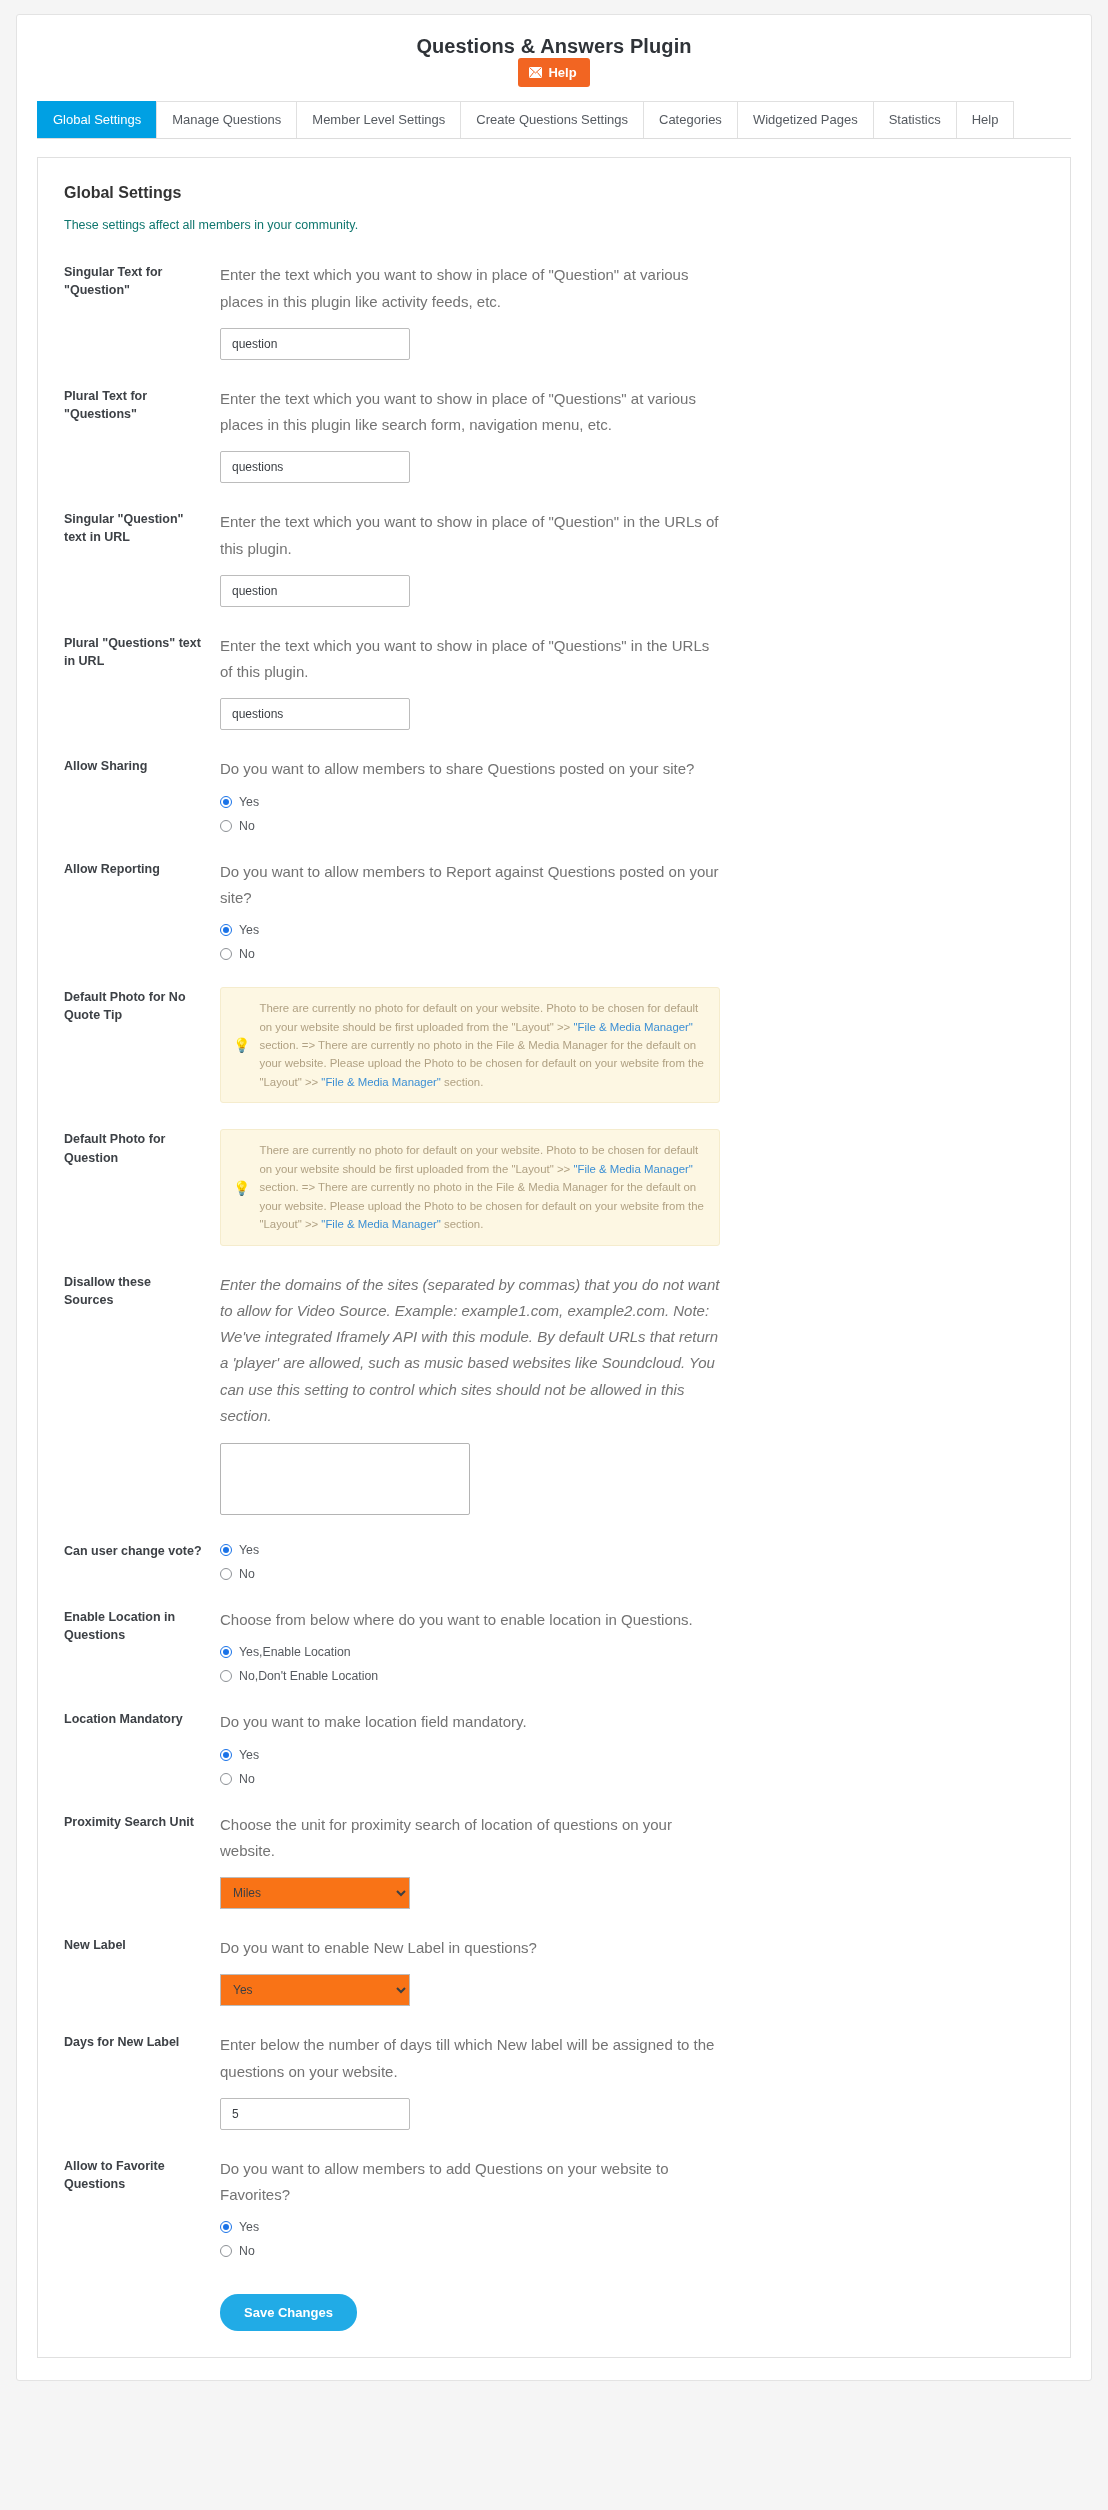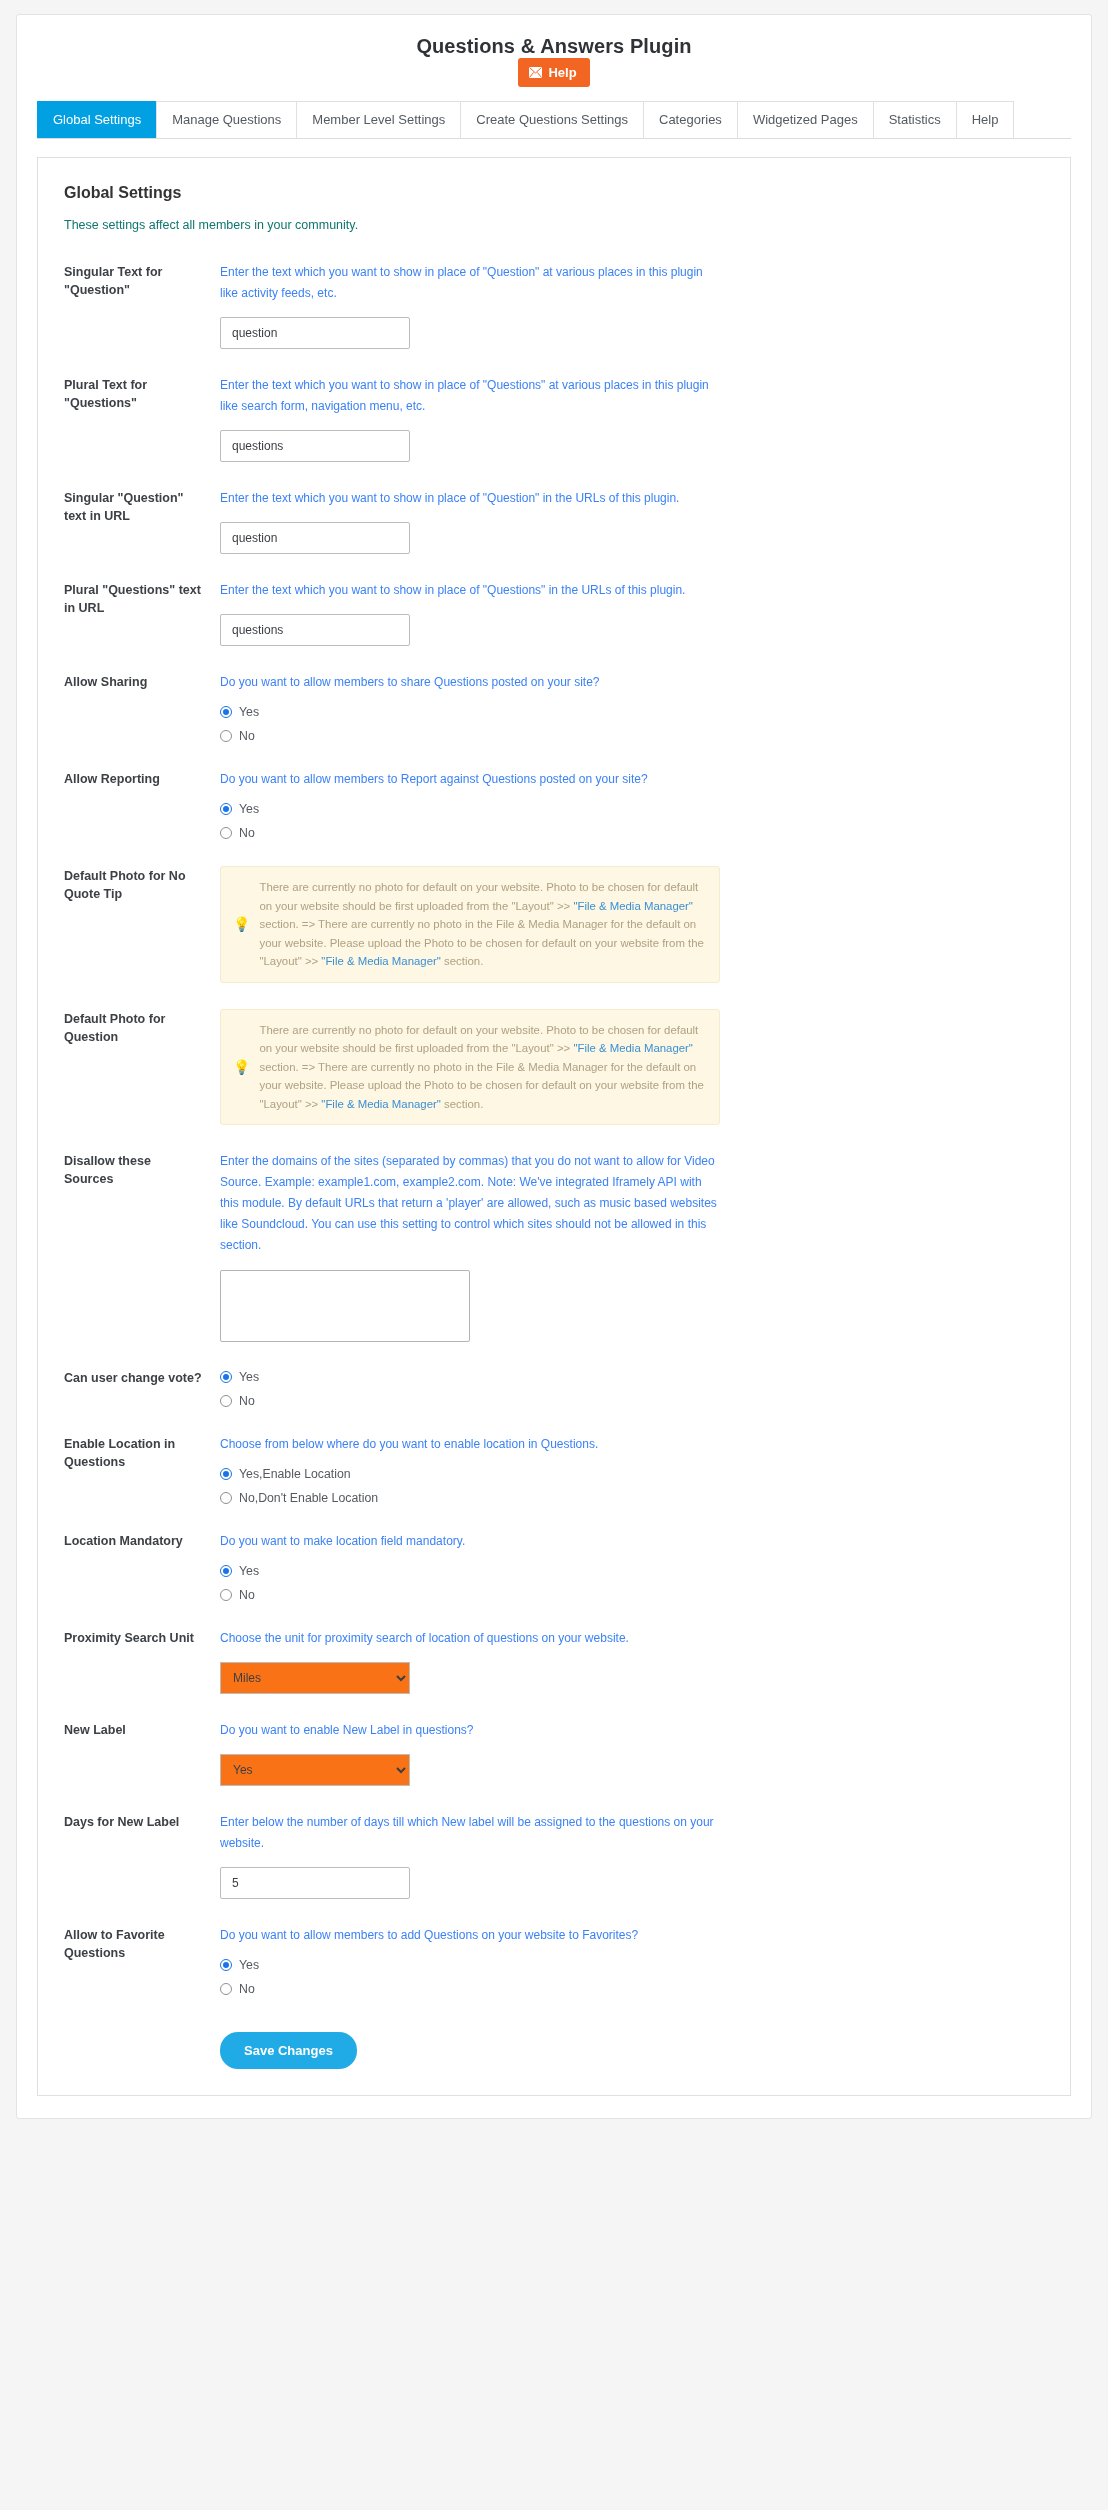--- a/index.html
+++ b/index.html
@@ -116,27 +116,27 @@
     color: #3d4146;
     line-height: 1.45;
     padding-top: 1px;
   }
   .row-field {
     flex: 1 1 auto;
     min-width: 0;
     padding-left: 18px;
   }
   .desc {
-    font-size: 12px;
-    color: #3b82f6;
+    font-size: 15px;
+    color: #737373;
     line-height: 1.75;
     margin: 0 0 0 0;
     max-width: 500px;
   }
-  .desc.wide { max-width: 500px; }
+  .desc.wide { max-width: 500px; font-style: italic; }
 
   input.text-in {
     display: block;
     margin-top: 13px;
     width: 190px;
     height: 32px;
     padding: 5px 11px;
     font-size: 12px;
     font-family: "Liberation Sans", sans-serif;
     color: #3b3f44;

